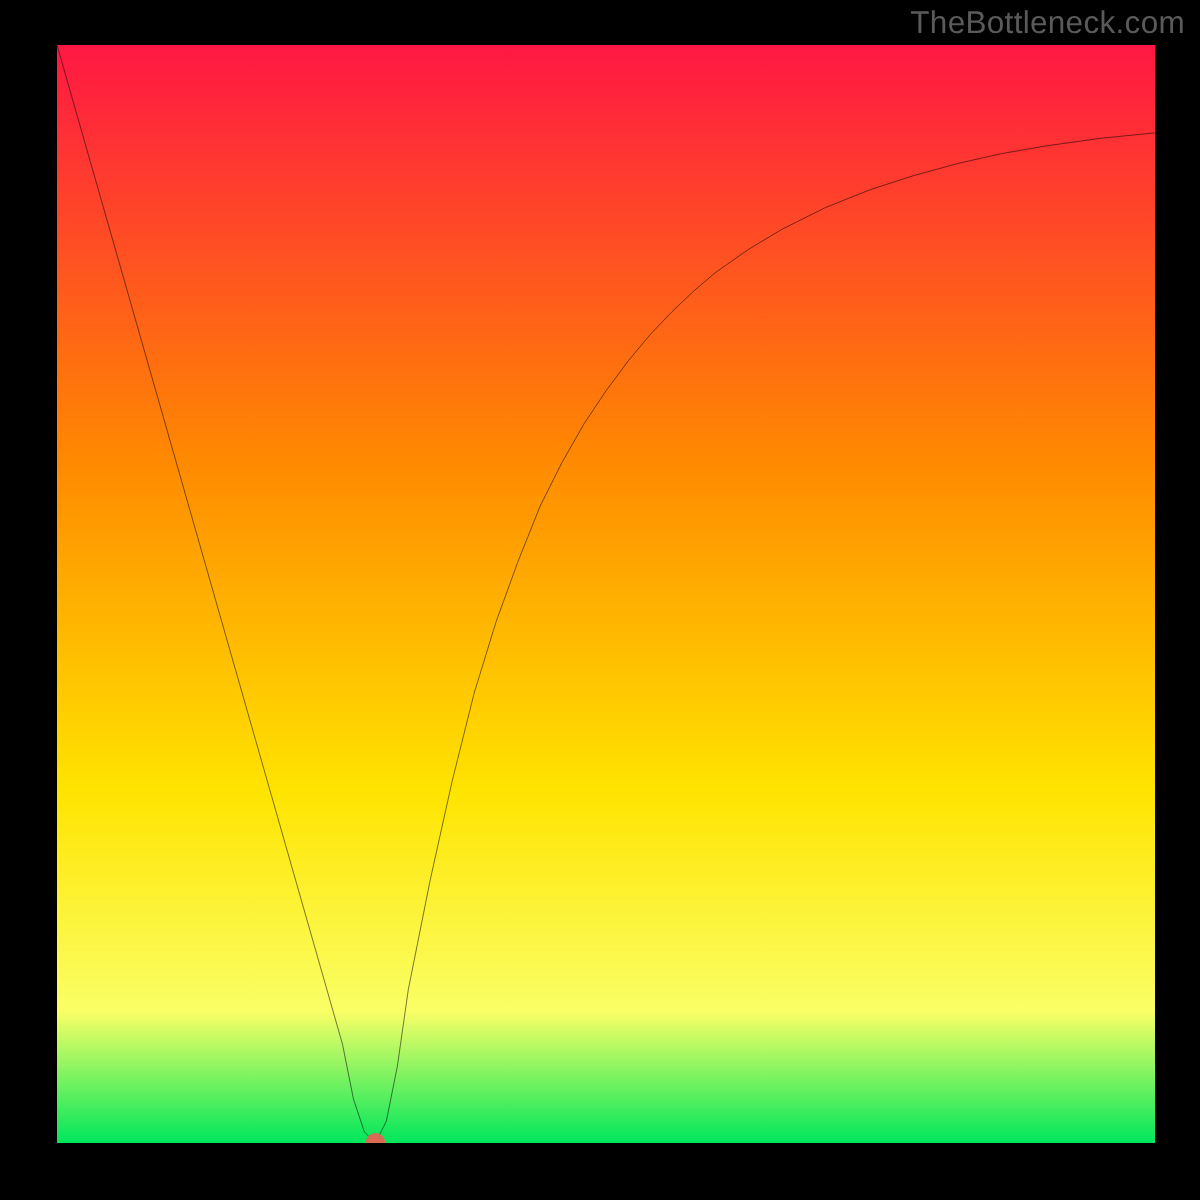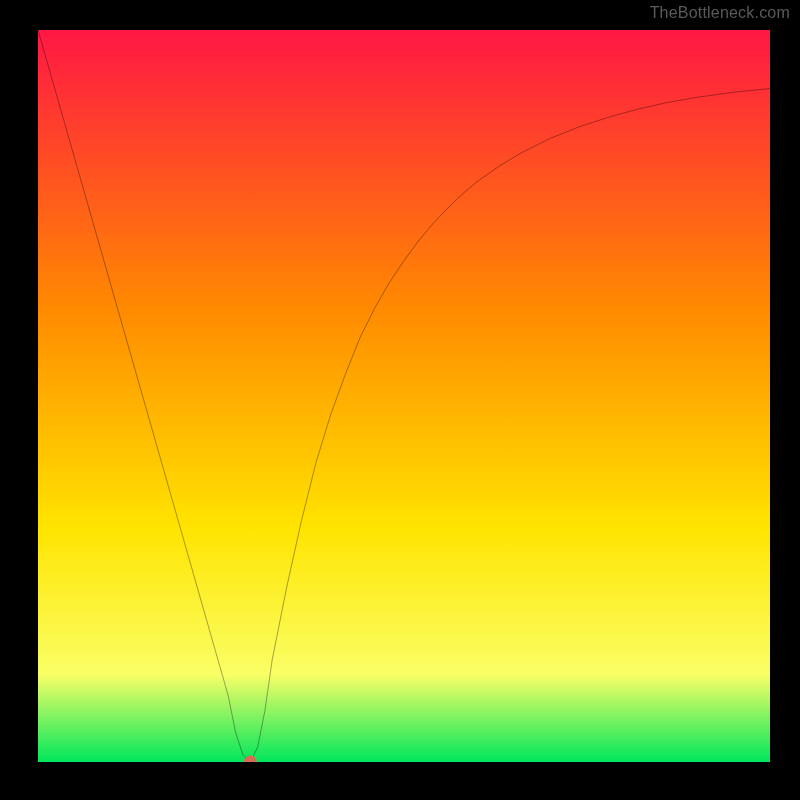--- a/index.html
+++ b/index.html
@@ -15,21 +15,21 @@
     position: relative;
     width: 800px;
     height: 800px;
     background: #000;
   }
   .watermark {
     position: absolute;
     top: 4px;
     right: 10px;
     color: #5a5a5a;
-    font-size: 16px;
+    font-size: 21px;
     font-weight: 500;
     letter-spacing: 0.2px;
     user-select: none;
   }
   .plot-wrap {
     position: absolute;
     left: 35px;
     top: 30px;
     width: 735px;
     height: 735px;

